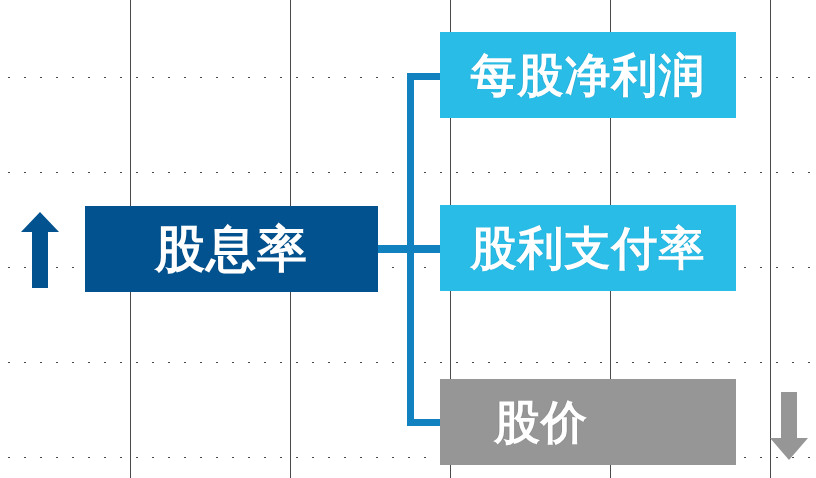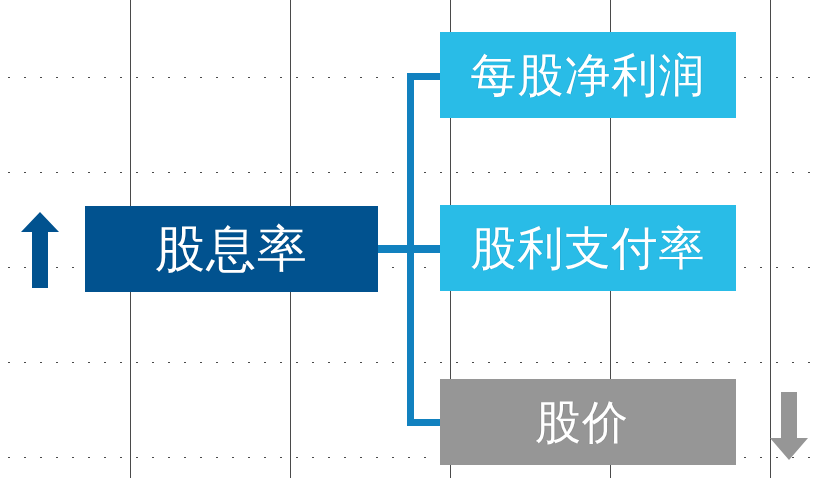--- a/index.html
+++ b/index.html
@@ -55,20 +55,21 @@
     box-sizing: border-box;
     line-height: 1;
     letter-spacing: 1px;
   }
   .node-label {
     display: block;
     white-space: nowrap;
     text-shadow:
        1px 0 0 rgba(0,0,0,0.06),
       -1px 0 0 rgba(0,0,0,0.06);
+    font-weight: bold;
   }
 
   #node-dividend-yield {
     left: 85px;
     top: 206px;
     width: 293px;
     height: 86px;
     background-color: #01528f;
     font-size: 50px;
   }
@@ -90,21 +91,21 @@
     justify-content: center;
   }
   #node-share-price {
     left: 440px;
     top: 379px;
     width: 296px;
     height: 86px;
     background-color: #969696;
     font-size: 46px;
     justify-content: flex-start;
-    padding-left: 95px;
+    padding-left: 54px;
   }
 
   
   .conn {
     position: absolute;
     background-color: #1181bf;
     z-index: 2;
   }
   #conn-spine {
     left: 407px;

